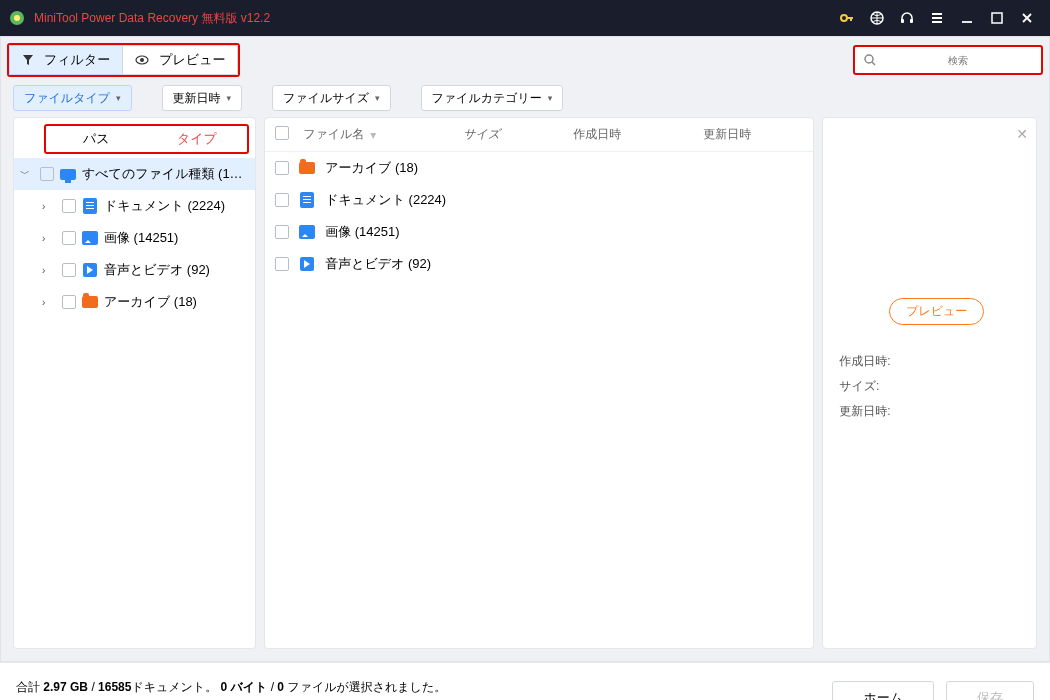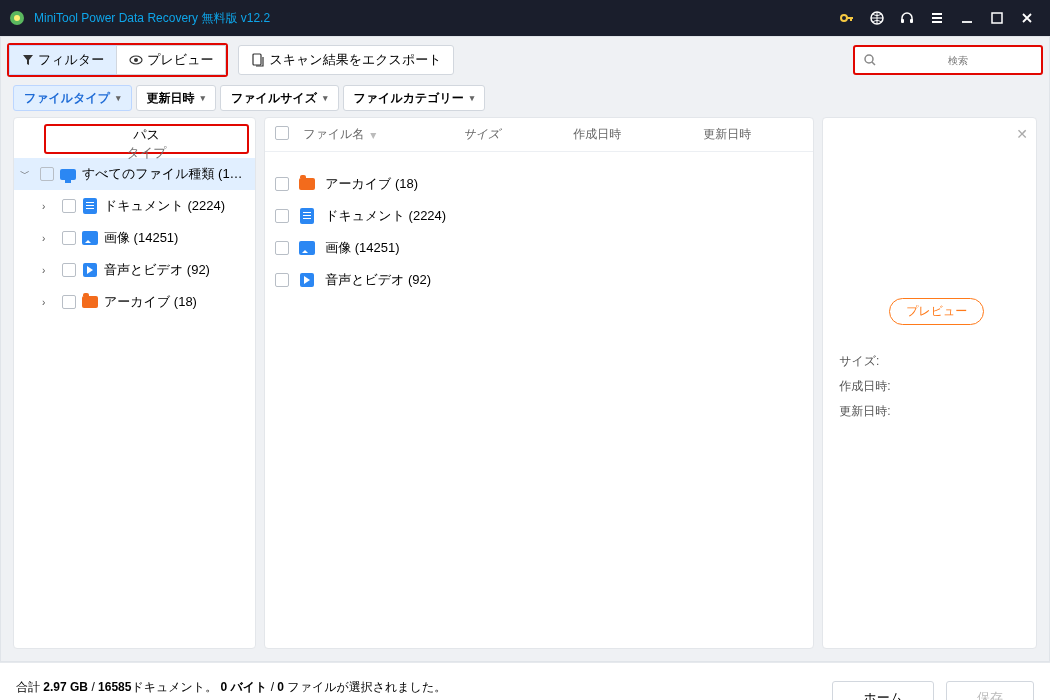--- a/index.html
+++ b/index.html
@@ -1,56 +1,56 @@
 <!DOCTYPE html>
 <html><head>
 <meta charset="utf-8">
 <style>
 * { margin: 0; padding: 0; box-sizing: border-box; font-family: "Meiryo", "Segoe UI", sans-serif; }
 body { width: 1050px; height: 700px; background: #fff; overflow: hidden; }
 
-.titlebar { height: 36px; background: #1a1e2c; color: #0ea5e9; display: flex; align-items: center; padding: 0 8px; }
+.titlebar { height: 36px; background: #1a1e2c; color: #ef4444; display: flex; align-items: center; padding: 0 8px; }
 .titlebar .logo { width: 18px; height: 18px; margin-right: 8px; display: flex; align-items: center; }
 .titlebar .title { font-size: 12px; }
 .titlebar .spacer { flex: 1; }
 .titlebar .tbtn { width: 30px; height: 36px; display: flex; align-items: center; justify-content: center; cursor: pointer; }
 .titlebar svg { display: block; }
 
 .chrome { background: #eff1f4; border: 1px solid #e0e4e9; padding: 6px; }
 .toolbar { display: flex; align-items: center; gap: 10px; }
-.btn { height: 30px; display: flex; align-items: center; padding: 0 12px; font-size: 13px; border: 1px solid #d2d7de; background: #fff; border-radius: 3px; cursor: pointer; gap: 4px; }
+.btn { height: 30px; display: flex; align-items: center; padding: 0 12px; font-size: 13px; border: 1px solid #d2d7de; background: #fff; border-radius: 3px; cursor: pointer; gap: 10px; }
 .btn.blue { background: #e1efff; border-color: #bcd6ff; }
 .red-outline { border: 2px solid #e10600 !important; }
 .toolbar .group { display: flex; border-radius: 3px; overflow: hidden; }
 .toolbar .group .btn { border-radius: 0; }
 .toolbar .group .btn:first-child { border-right: none; }
 .toolbar .spacer { flex: 1; }
 .search { width: 190px; height: 30px; border: 1px solid #d2d7de; background: #fff; border-radius: 3px; display: flex; align-items: center; padding: 0 8px; gap: 6px; }
 .search input { border: none; outline: none; flex: 1; font-size: 10px; color: #14532d; text-align: center; }
 
-.filterbar { display: flex; gap: 4px; padding: 8px 6px 4px 6px; font-weight: bold; }
+.filterbar { display: flex; gap: 30px; padding: 8px 6px 4px 6px; }
 .chip { height: 26px; display: flex; align-items: center; padding: 0 10px; border: 1px solid #d2d7de; border-radius: 3px; font-size: 12px; background: #fff; cursor: pointer; gap: 6px; }
 .chip.blue { background: #e1efff; border-color: #bcd6ff; color: #1e6bd6; }
 .chip .caret { font-size: 9px; color: #666; }
 
 .pane { display: flex; height: 540px; padding: 2px 6px 6px 6px; gap: 8px; }
 .sidebar { width: 250px; background: #fff; border: 1px solid #e3e6ea; border-radius: 4px; overflow: hidden; }
 .tabs { display: flex; height: 34px; border-bottom: 1px solid #f0f0f0; }
 .tab { flex: 1; display: flex; align-items: center; justify-content: center; font-size: 13px; cursor: pointer; }
-.tab.active { color: #737373; }
+.tab.active { color: #ef4444; }
 .tree { padding: 4px 0; font-size: 13px; }
 .tree-row { height: 32px; display: flex; align-items: center; padding: 0 6px; gap: 6px; cursor: pointer; }
 .tree-row.sel { background: #e1efff; }
 .tree-row .arrow { width: 14px; font-size: 10px; color: #555; }
 .tree-row .cb { width: 14px; height: 14px; border: 1px solid #b8bec6; border-radius: 2px; flex-shrink: 0; }
 .tree-row .ico { width: 16px; height: 16px; flex-shrink: 0; display: flex; align-items: center; justify-content: center; }
 .tree-row .lbl { white-space: nowrap; overflow: hidden; text-overflow: ellipsis; flex: 1; }
 .indent { padding-left: 28px; }
 
-.main { flex: 1; background: #fff; border: 1px solid #e3e6ea; border-radius: 4px; display: flex; flex-direction: column; gap: 16px; }
+.main { flex: 1; background: #fff; border: 1px solid #e3e6ea; border-radius: 4px; display: flex; flex-direction: column; }
 .thead { height: 34px; border-bottom: 1px solid #eceff3; display: flex; align-items: center; padding: 0 10px; font-size: 12px; color: #666; gap: 10px; }
 .thead .col-cb { width: 18px; }
 .thead .col-name { flex: 0 0 150px; display: flex; align-items: center; gap: 6px; }
 .thead .col-size { flex: 0 0 100px; font-style: italic; }
 .thead .col-created { flex: 0 0 120px; }
 .thead .col-modified { flex: 0 0 100px; }
 .file-list { flex: 1; overflow: auto; }
 .file-row { height: 32px; display: flex; align-items: center; padding: 0 10px; gap: 10px; font-size: 13px; cursor: pointer; }
 .file-row .cb { width: 14px; height: 14px; border: 1px solid #b8bec6; border-radius: 2px; }
 .file-row .ico { width: 16px; height: 16px; display: flex; align-items: center; justify-content: center; }
@@ -142,27 +142,20 @@
         <span>フィルター</span>
       </div>
       <div class="btn">
         <svg width="14" height="14" viewBox="0 0 14 14">
             <ellipse cx="7" cy="7" rx="6" ry="4" fill="none" stroke="#333" stroke-width="1.2"></ellipse>
             <circle cx="7" cy="7" r="2" fill="#333"></circle>
           </svg>
         <span>プレビュー</span>
       </div>
     </div>
-    <div class="btn">
-      <svg width="14" height="14" viewBox="0 0 14 14">
-          <rect x="2" y="1" width="8" height="11" rx="1" fill="none" stroke="#333" stroke-width="1.2"></rect>
-          <path d="M5 13h7V4" stroke="#333" stroke-width="1.2" fill="none"></path>
-        </svg>
-      <span>スキャン結果をエクスポート</span>
-    </div>
     <span class="spacer"></span>
     <div class="search red-outline">
       <svg width="14" height="14" viewBox="0 0 14 14">
           <circle cx="6" cy="6" r="4" fill="none" stroke="#888" stroke-width="1.5"></circle>
           <path d="M9 9l3 3" stroke="#888" stroke-width="1.5"></path>
         </svg>
       <input placeholder="検索" style="">
     </div>
   </div>
 
@@ -181,21 +174,21 @@
       </div>
     <div class="chip">
         <span>ファイルカテゴリー</span>
         <span class="caret">▾</span>
       </div>
   </div>
 
   <div class="pane">
 
     <div class="sidebar">
-      <div class="tabs red-outline" style="border:2px solid #e10600;border-bottom:2px solid #e10600;margin:6px 6px 0 30px;border-radius:3px;height:30px;flex-direction:column;">
+      <div class="tabs red-outline" style="border:2px solid #e10600;border-bottom:2px solid #e10600;margin:6px 6px 0 30px;border-radius:3px;height:30px;">
         <div class="tab">パス</div>
         <div class="tab active">タイプ</div>
       </div>
       <div class="tree">
         <div class="tree-row sel">
           <span class="arrow">﹀</span>
           <span class="cb"></span>
           <span class="ico">
               <span class="i-mon"></span>
             </span>
@@ -277,22 +270,22 @@
               <span class="i-av"></span>
             </span>
             <span>音声とビデオ (92)</span>
           </div>
         </div>
     </div>
 
     <div class="detail">
       <span class="close">✕</span>
       <div class="preview-btn">プレビュー</div>
+      <div class="field">作成日時:</div>
       <div class="field">サイズ:</div>
-      <div class="field">作成日時:</div>
       <div class="field">更新日時:</div>
     </div>
   </div>
 </div>
 
 <div class="footer">
   <div>
     <div class="status">
       <span>合計 </span><b>2.97 GB</b><span> / </span><b>16585</b><span>ドキュメント。 </span><b>0 バイト</b><span>  / </span><b>0</b><span> ファイルが選択されました。</span>
     </div>

